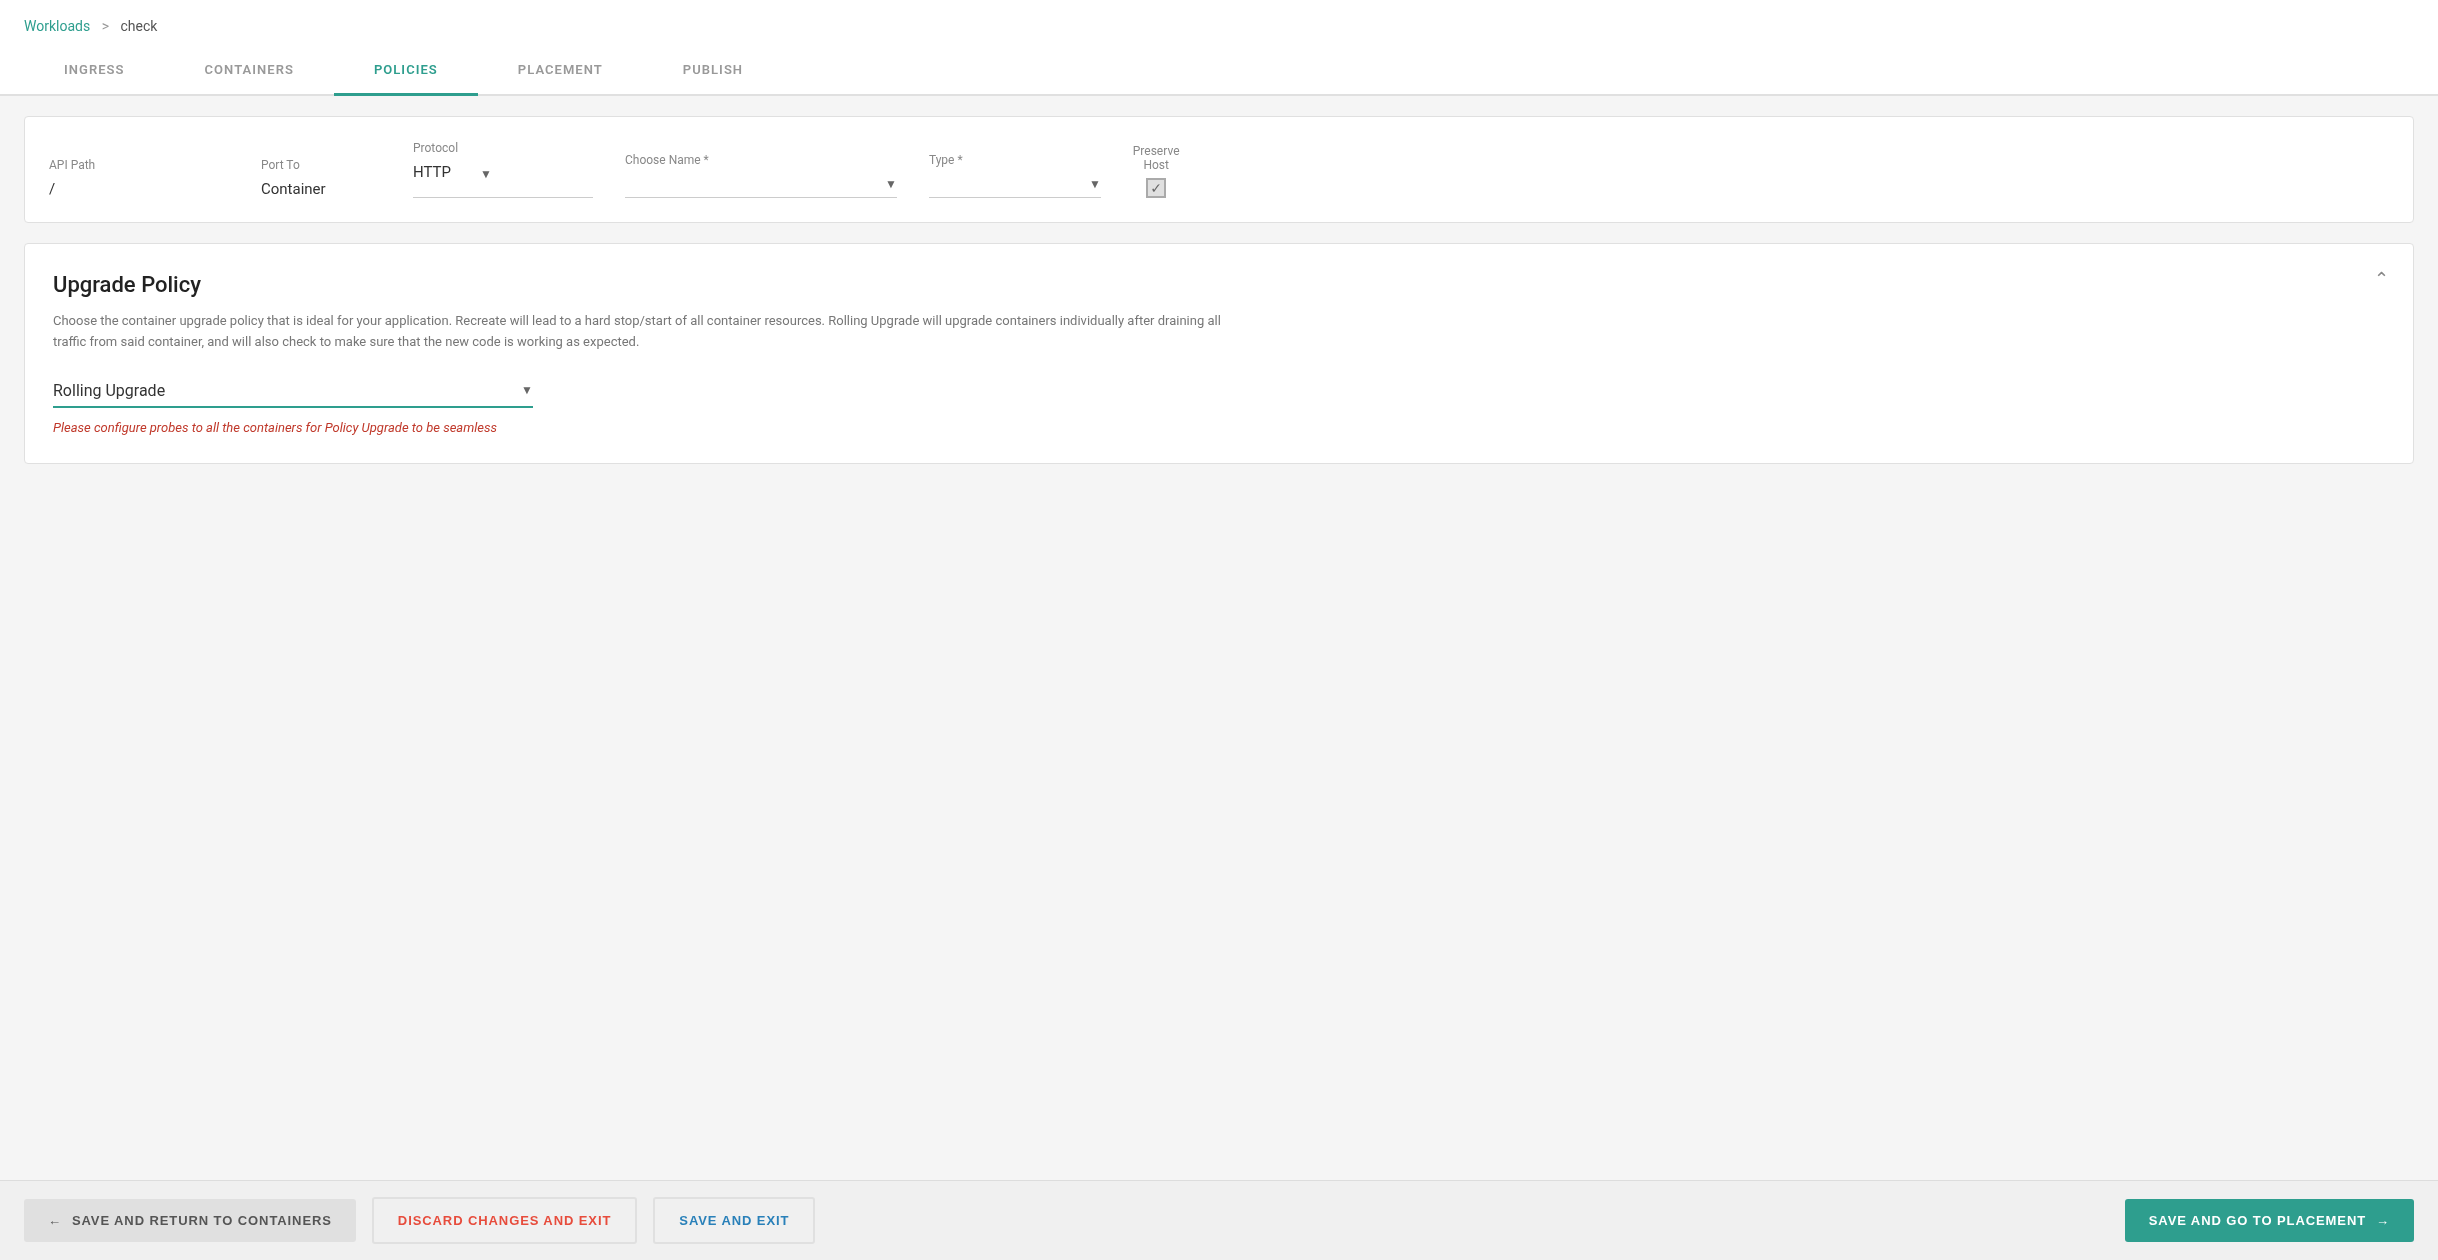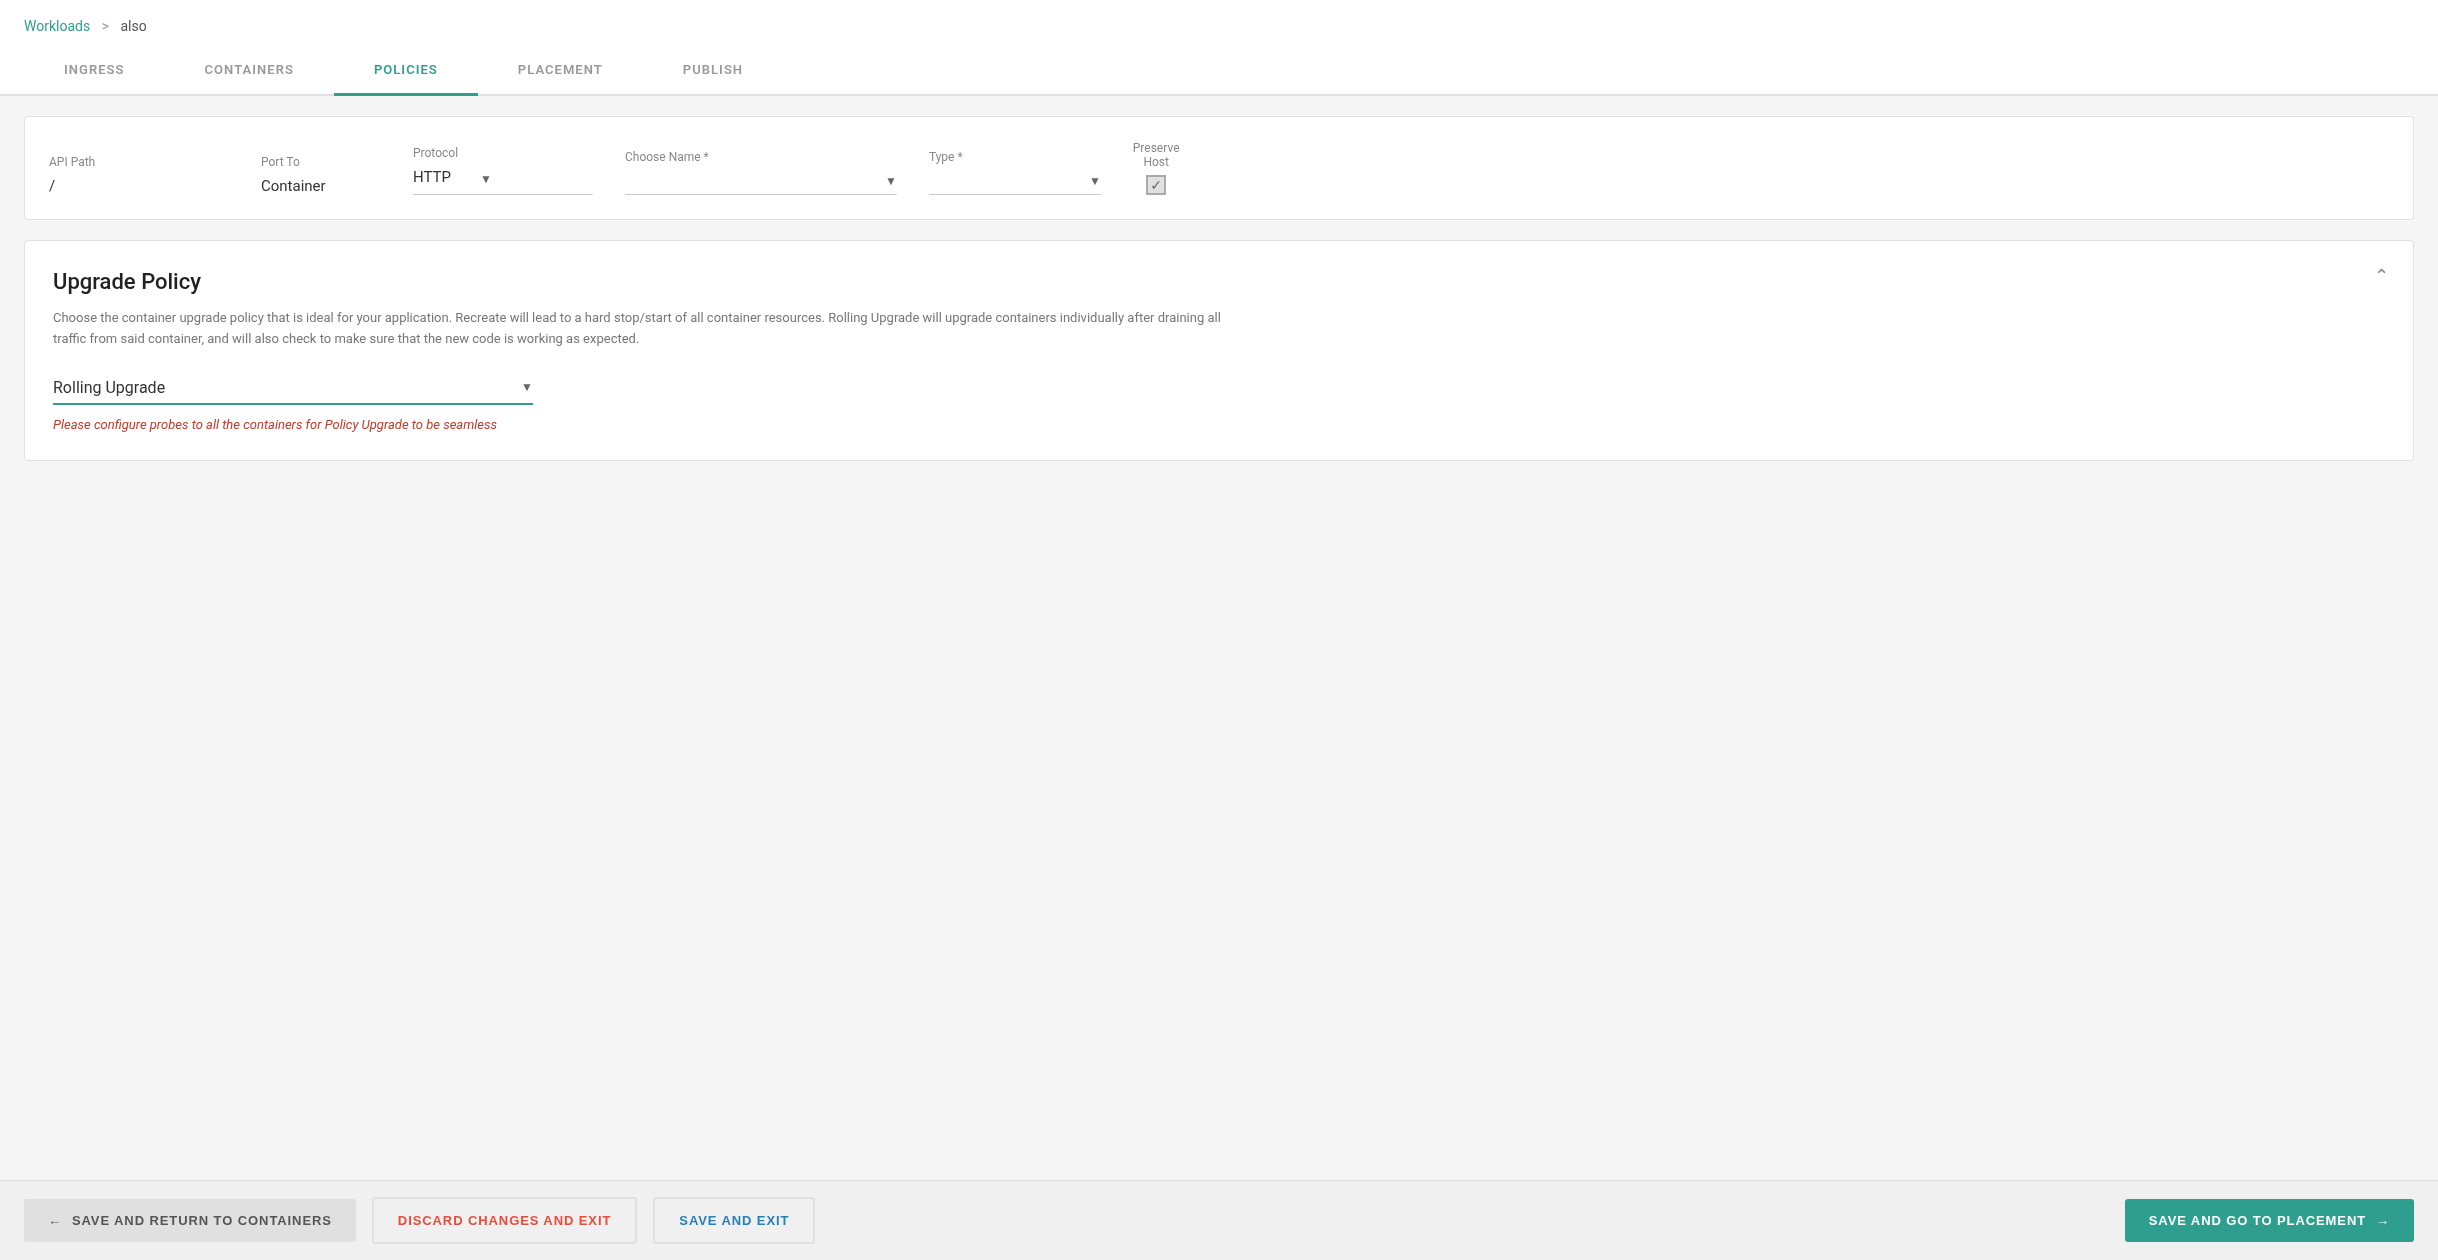--- a/index.html
+++ b/index.html
@@ -84,21 +84,21 @@
       margin-bottom: 4px;
     }
     .field-value {
       font-size: 15px;
       color: #333;
     }
     .field-select {
       display: flex;
       align-items: flex-end;
       border-bottom: 1px solid #ccc;
-      padding-bottom: 8px;
+      padding-bottom: 16px;
       min-width: 120px;
       font-size: 15px;
       color: #333;
     }
     .field-select select {
       border: none;
       background: transparent;
       font-size: 15px;
       color: #333;
       appearance: none;
@@ -298,21 +298,21 @@
     .protocol-col {
       min-width: 180px;
     }
   </style>
 </head>
 <body>
 
 <div class="breadcrumb">
   <a href="#">Workloads</a>
   <span class="sep">&gt;</span>
-  <span class="current">also</span>
+  <span class="current">check</span>
 </div>
 
 <nav class="tab-nav">
   <div class="tab">INGRESS</div>
   <div class="tab">CONTAINERS</div>
   <div class="tab active">POLICIES</div>
   <div class="tab">PLACEMENT</div>
   <div class="tab">PUBLISH</div>
 </nav>
 

